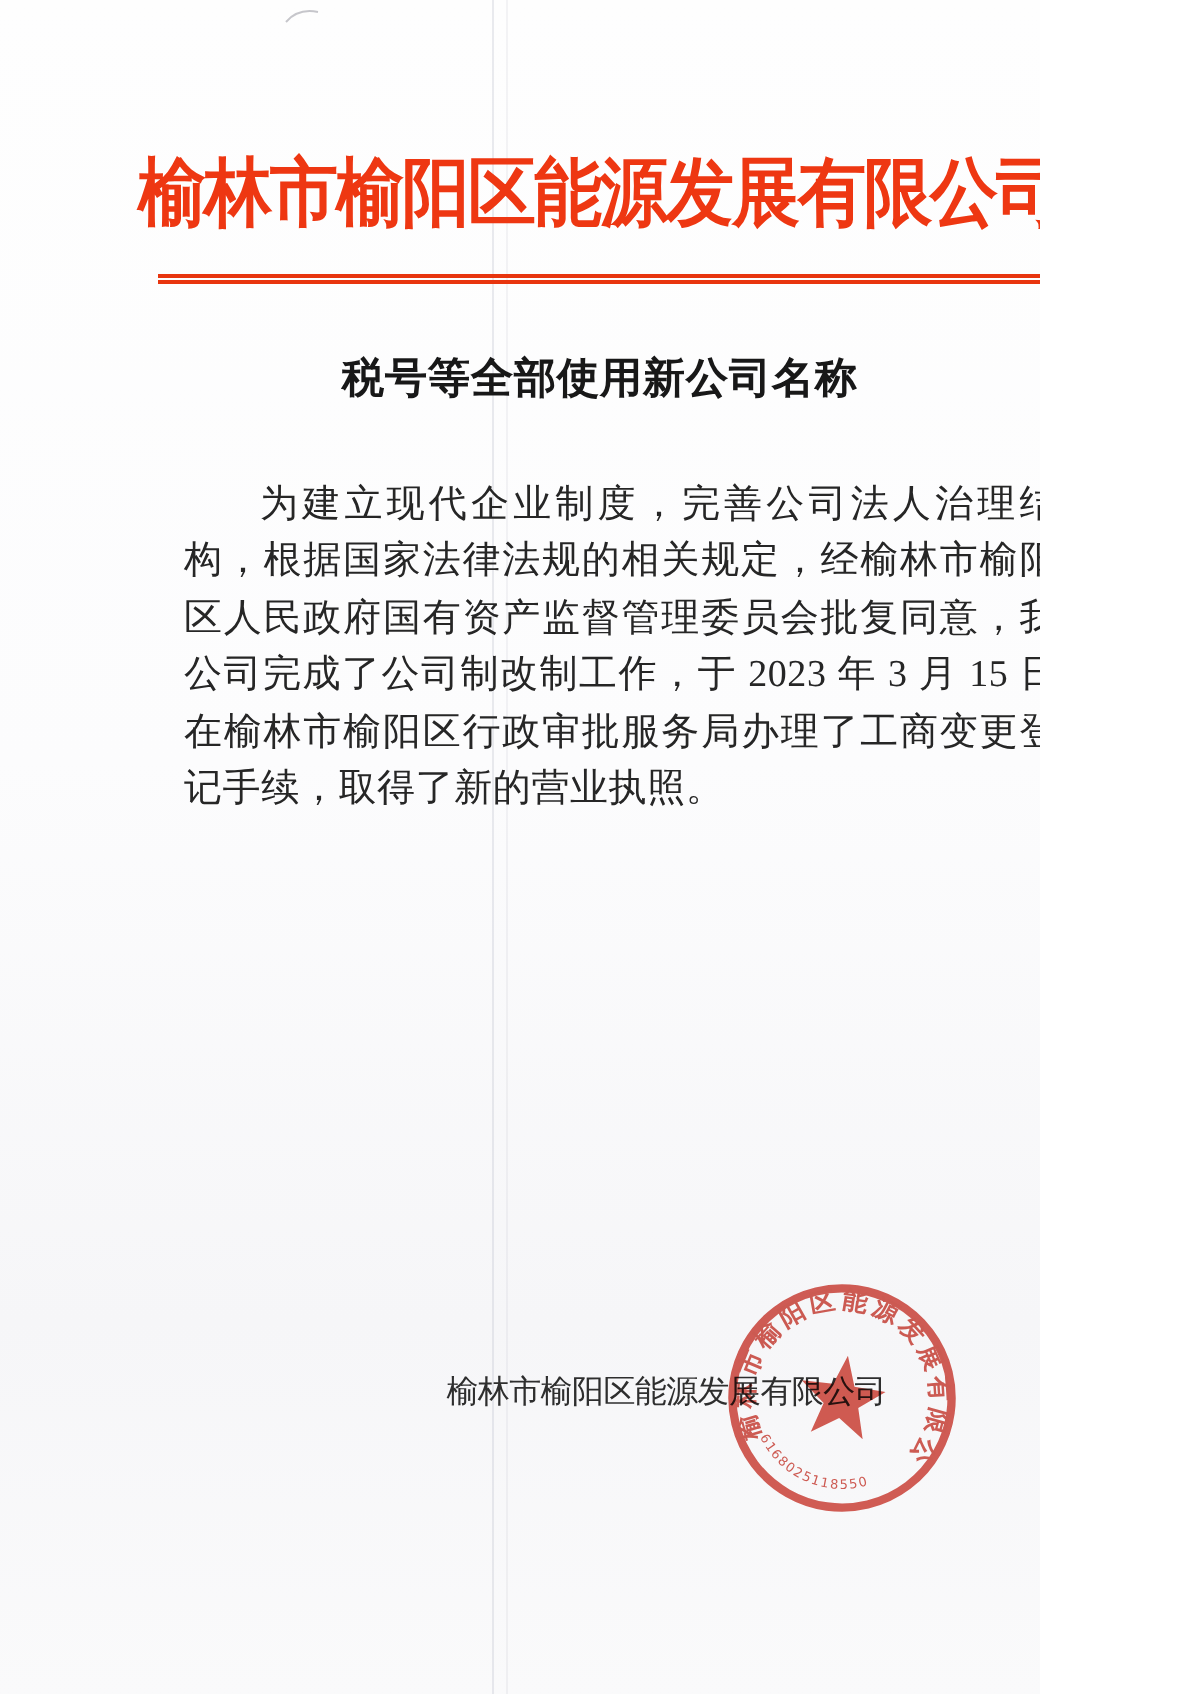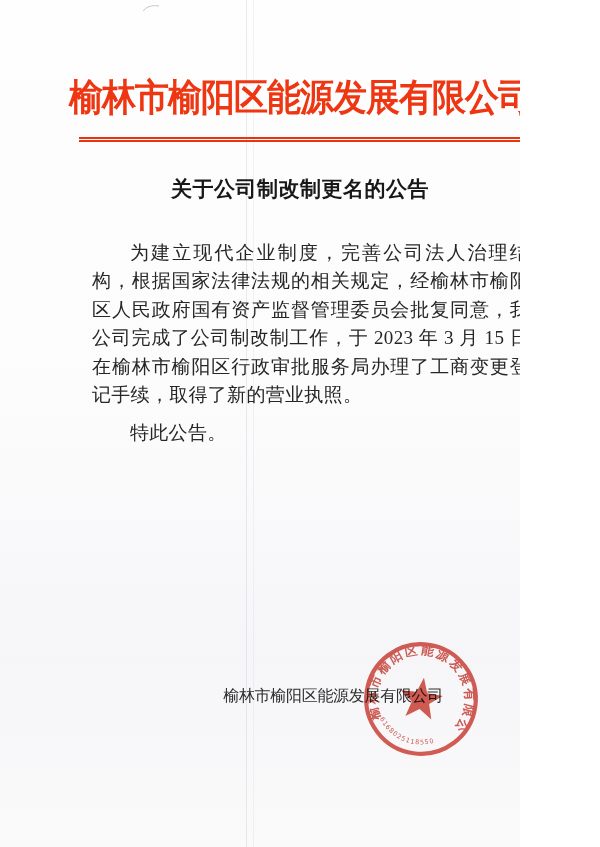--- a/index.html
+++ b/index.html
@@ -102,25 +102,24 @@
 
   <div class="fold-line-a"></div>
   <div class="fold-line-b"></div>
   <svg class="corner-mark" viewBox="0 0 18 10">
     <path d="M1,8 Q7,1 17,3" stroke="#9a9aa2" stroke-width="1" fill="none"></path>
   </svg>
 
   <div class="letterhead">榆林市榆阳区能源发展有限公司</div>
   <div class="red-rule"></div>
 
-  <div class="doc-title">关于公司制改制更名的公告</div>
+  <div class="doc-title">税号等全部使用新公司名称</div>
 
   <div class="body-block">
     <p>为建立现代企业制度，完善公司法人治理结构，根据国家法律法规的相关规定，经榆林市榆阳区人民政府国有资产监督管理委员会批复同意，我公司完成了公司制改制工作，于 2023 年 3 月 15 日在榆林市榆阳区行政审批服务局办理了工商变更登记手续，取得了新的营业执照。</p>
-    <p>特此公告。</p>
   </div>
 
   <div class="sig-company">榆林市榆阳区能源发展有限公司</div>
 
   <svg class="stamp" viewBox="0 0 140 140">
     <defs>
       <path id="arcTop" d="M 30.7,97.5 A 48,48 0 1 1 109.3,97.5" fill="none"></path>
       <path id="arcBottom" d="M 27.6,94.5 A 49,49 0 0 0 112.4,94.5" fill="none"></path>
     </defs>
     <circle cx="70" cy="70" r="59" fill="none" stroke="#cf4238" stroke-width="4.5"></circle>

